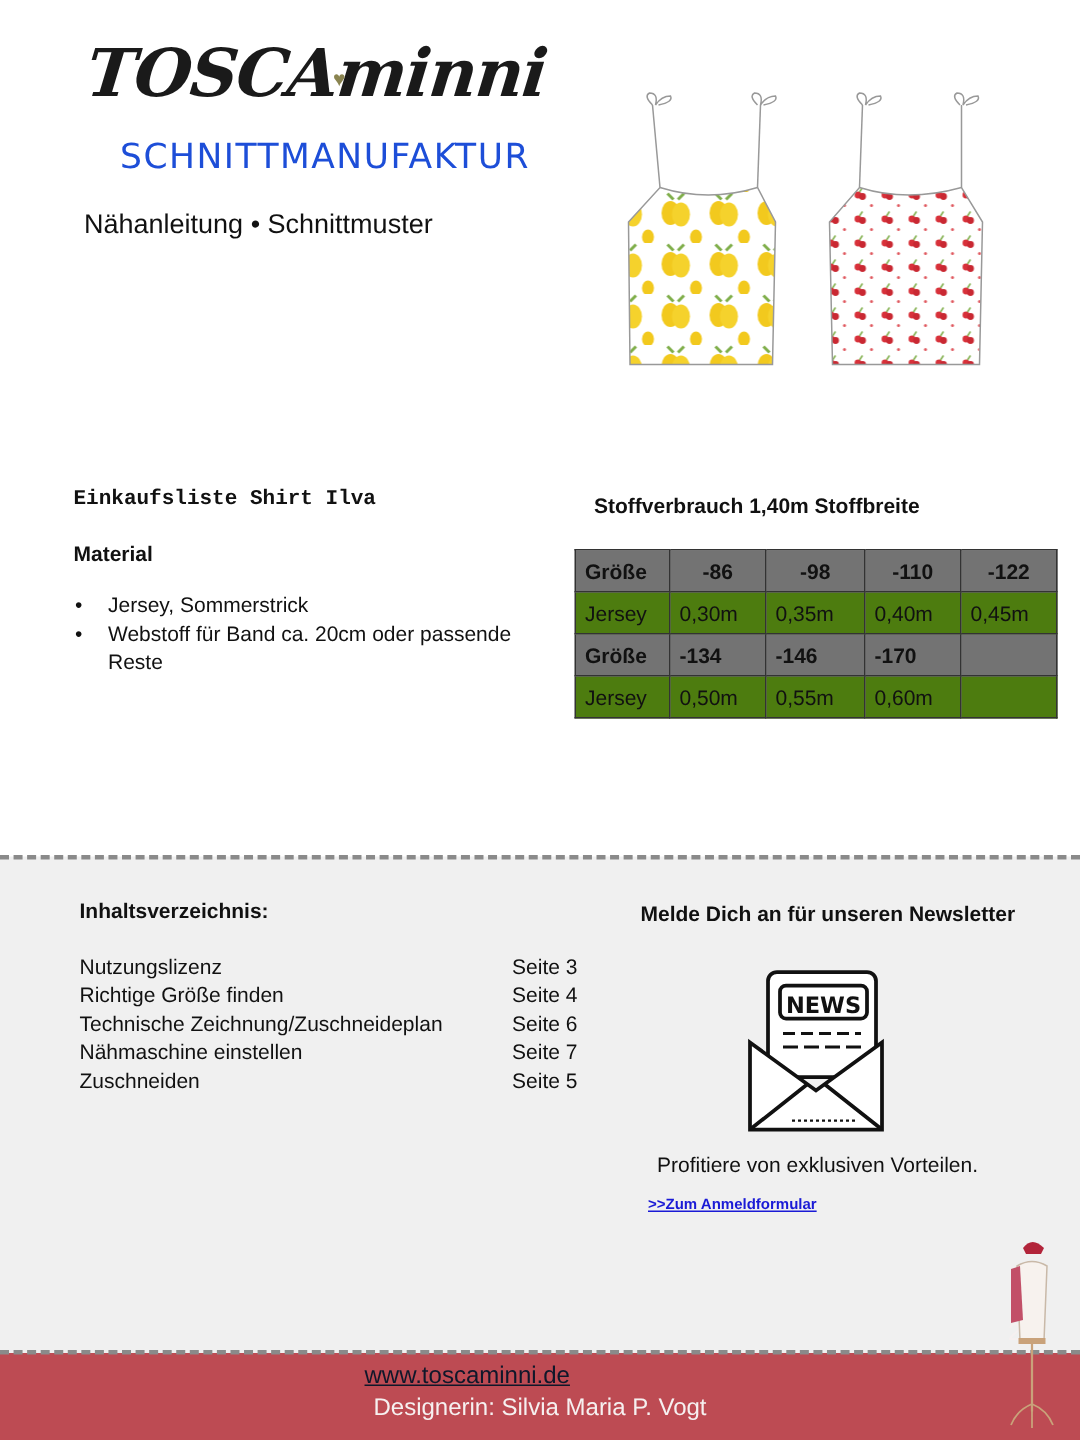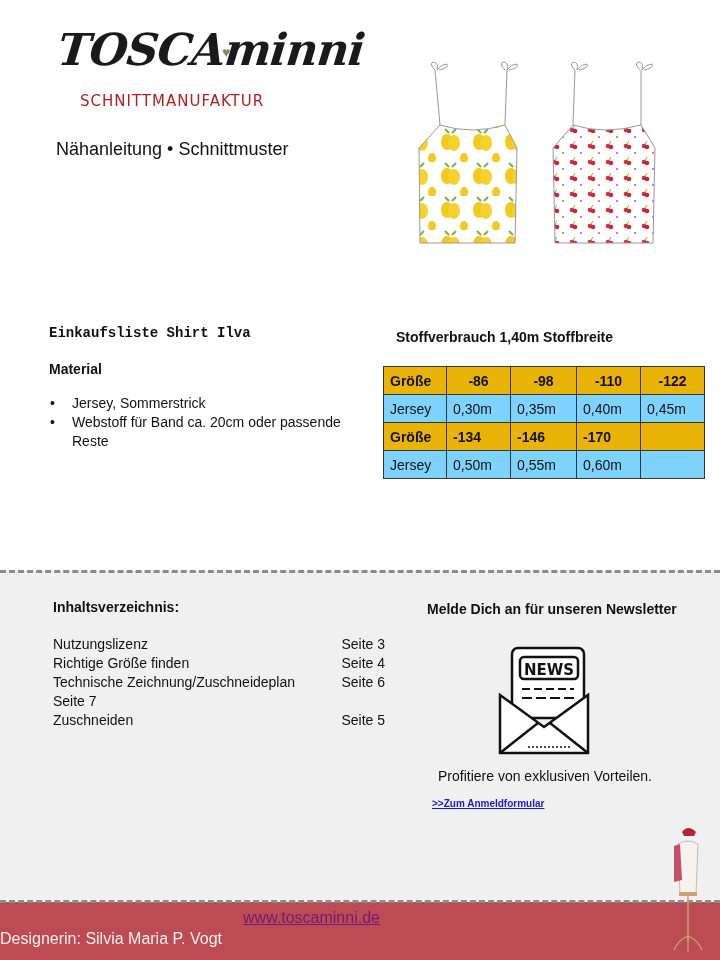--- a/index.html
+++ b/index.html
@@ -4,59 +4,59 @@
 <style>
   html, body { margin: 0; padding: 0; }
   body { width: 720px; height: 960px; position: relative; background: #ffffff; overflow: hidden;
          font-family: "Liberation Sans", "DejaVu Sans", sans-serif; color: #111; }
   .abs { position: absolute; }
 
   
   .logo-script { left: 58px; top: 28px; font-family: "DejaVu Serif", serif; font-style: italic; font-weight: bold;
                  font-size: 44px; letter-spacing: -1px; color: #1a1a1a; line-height: 1; transform: skewX(-6deg); }
   .logo-heart { left: 222px; top: 44px; color: #8a8450; font-size: 14px; }
-  .logo-sub { left: 80px; top: 92px; font-size: 15px; letter-spacing: 1px; color: #b91c1c; font-family: "DejaVu Sans", sans-serif; }
+  .logo-sub { left: 80px; top: 92px; font-size: 23px; letter-spacing: 1px; color: #1d4ed8; font-family: "DejaVu Sans", sans-serif; }
   .doc-type { left: 56px; top: 139px; font-size: 18px; color: #111; }
 
   
   .shirts { left: 405px; top: 60px; width: 285px; height: 190px; }
 
   
   .h-bold { font-weight: bold; font-size: 14px; }
   .shop-title { left: 49px; top: 325px; font-family: Liberation Mono, monospace; }
   .mat-title { left: 49px; top: 361px; }
   .mat-list { left: 49px; top: 394px; width: 310px; margin: 0; padding: 0; list-style: none; font-size: 14px; line-height: 19px; }
   .mat-list li { position: relative; padding-left: 23px; }
   .mat-list li::before { content: "\2022"; position: absolute; left: 1px; top: 0; }
 
   
   .fabric-title { left: 396px; top: 329px; }
   table.fabric { left: 383px; top: 366px; border-collapse: collapse; font-size: 14px; }
   table.fabric td { border: 1px solid #333; height: 28px; padding: 0 6px; box-sizing: border-box; }
-  table.fabric tr.hdr td { background: #eab308; font-weight: bold; }
+  table.fabric tr.hdr td { background: #737373; font-weight: bold; }
   table.fabric tr.hdr.top td.num { text-align: center; }
-  table.fabric tr.val td { background: #7dd3fc; }
+  table.fabric tr.val td { background: #4d7c0f; }
   .c0 { width: 63px; } .c1 { width: 64px; } .c2 { width: 66px; } .c3 { width: 64px; } .c4 { width: 64px; }
 
   
   .lower { left: 0; top: 571px; width: 720px; height: 331px; background: #f0f0f0; }
   .dash-top { left: 0; top: 570px; width: 720px; height: 0; border-top: 3px dashed #8a8a8a; }
   .toc-title { left: 53px; top: 599px; }
   .toc { left: 53px; top: 635px; width: 332px; font-size: 14px; line-height: 19px; }
   .toc-row { display: flex; justify-content: space-between; }
   .nl-title { left: 427px; top: 601px; }
   .nl-icon { left: 498px; top: 645px; width: 92px; height: 110px; }
   .nl-text { left: 438px; top: 768px; font-size: 14px; }
   .nl-link { left: 432px; top: 798px; font-size: 10px; font-weight: bold; color: #1a1ad6; text-decoration: underline; }
 
   
   .footer { left: 0; top: 902px; width: 720px; height: 58px; background: #bd4b53; }
   .dash-foot { left: 0; top: 900px; width: 720px; height: 0; border-top: 3px dashed #8a8a8a; }
-  .foot-url { left: 0; width: 623px; top: 909px; text-align: center; font-size: 16px; color: #701a75; text-decoration: underline; }
-  .foot-designer { left: 0; width: 720px; top: 930px; font-size: 16px; color: #f6f0f0; }
+  .foot-url { left: 0; width: 623px; top: 909px; text-align: center; font-size: 16px; color: #0f172a; text-decoration: underline; }
+  .foot-designer { left: 0; width: 720px; top: 930px; text-align: center; font-size: 16px; color: #f6f0f0; }
   .page-num { left: 672px; top: 880px; color: #f6f0f0; font-size: 16px; }
   .mannequin { left: 668px; top: 826px; width: 40px; height: 130px; }
 </style>
 </head>
 <body>
 
 <div class="abs logo-script">TOSCAminni</div>
 <div class="abs logo-heart">♥</div>
 <div class="abs logo-sub">SCHNITTMANUFAKTUR</div>
 <div class="abs doc-type">Nähanleitung • Schnittmuster</div>
@@ -148,20 +148,21 @@
     </div>
   <div class="toc-row">
       <span>Richtige Größe finden</span>
       <span>Seite 4</span>
     </div>
   <div class="toc-row">
       <span>Technische Zeichnung/Zuschneideplan</span>
       <span>Seite 6</span>
     </div>
   <div class="toc-row">
+      <span>Nähmaschine einstellen</span>
       <span>Seite 7</span>
     </div>
   <div class="toc-row">
       <span>Zuschneiden</span>
       <span>Seite 5</span>
     </div>
 </div>
 
 <div class="abs h-bold nl-title">Melde Dich an für unseren Newsletter</div>
 <svg class="abs nl-icon" viewBox="0 0 92 110">

